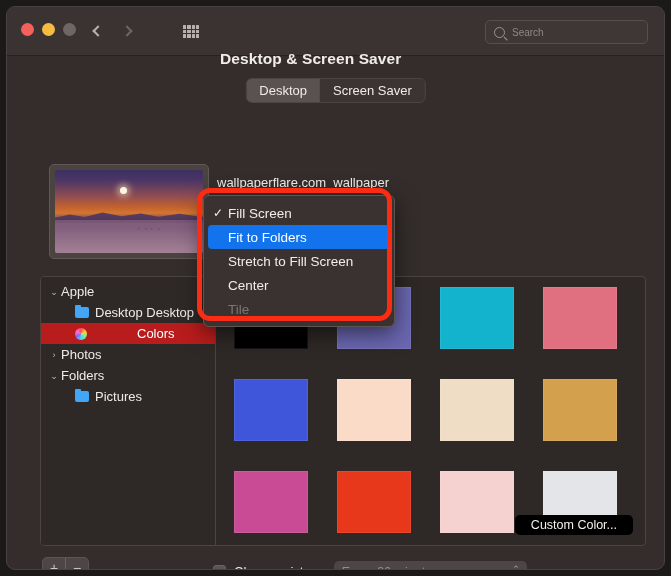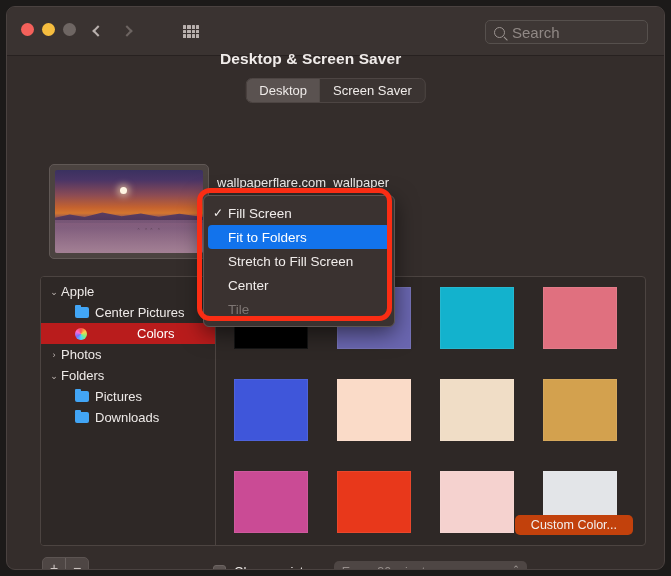--- a/index.html
+++ b/index.html
@@ -74,21 +74,21 @@
     margin-left: 8px; width: 11px; height: 11px;
     border: 1.4px solid #9c9491; border-radius: 50%;
     position: relative; flex: none;
   }
   .search .sicon::after {
     content: ""; position: absolute;
     right: -4px; bottom: -3px;
     width: 5px; height: 1.4px; background: #9c9491;
     transform: rotate(45deg);
   }
-  .search .sph { margin-left: 7px; font-size: 15px; color: #908885; }
+  .search .sph { margin-left: 7px; font-size: 10px; color: #908885; }
 
   
   .body { position: relative; padding: 0; height: 514px; }
 
   .tabs {
     position: absolute; left: 50%; top: 22px;
     transform: translateX(-50%);
     display: flex;
     background: #3b3432;
     border: 1px solid #4d4543;
@@ -230,21 +230,21 @@
     padding: 10px 0 0 18px;
   }
   .sgrid {
     display: grid;
     grid-template-columns: repeat(4, 74px);
     grid-gap: 30px 29px;
   }
   .sw { width: 74px; height: 62px; border: 1px solid rgba(255,255,255,0.08); }
   .custom-btn {
     position: absolute; right: 12px; bottom: 10px;
-    background: #c2410c; color: #f3efed;
+    background: #000000; color: #f3efed;
     font-size: 12.5px;
     padding: 3px 16px;
     border-radius: 5px;
     margin-left: 12px;
   }
 
   
   .pm {
     position: absolute; left: 35px; top: 501px;
     display: flex;
@@ -362,41 +362,37 @@
 
     <div class="panel">
 
       <div class="sidebar">
         <div class="srow">
           <span class="disc">⌄</span>
           <span>Apple</span>
         </div>
         <div class="srow child">
           <span class="folder"></span>
-          <span>Center Pictures</span>
+          <span>Desktop Desktop</span>
         </div>
         <div class="srow child sel">
           <span class="wheel"></span>
           <span>Colors</span>
         </div>
         <div class="srow">
           <span class="disc">›</span>
           <span>Photos</span>
         </div>
         <div class="srow">
           <span class="disc">⌄</span>
           <span>Folders</span>
         </div>
         <div class="srow child">
           <span class="folder"></span>
           <span>Pictures</span>
-        </div>
-        <div class="srow child">
-          <span class="folder"></span>
-          <span>Downloads</span>
         </div>
       </div>
 
       <div class="swatches">
         <div class="sgrid" id="swatch-grid">
             <div class="sw" style="background: rgb(0, 0, 0);"></div>
             <div class="sw" style="background: rgb(106, 102, 176);"></div>
             <div class="sw" style="background: rgb(19, 178, 205);"></div>
             <div class="sw" style="background: rgb(224, 112, 127);"></div>
             <div class="sw" style="background: rgb(63, 86, 218);"></div>

